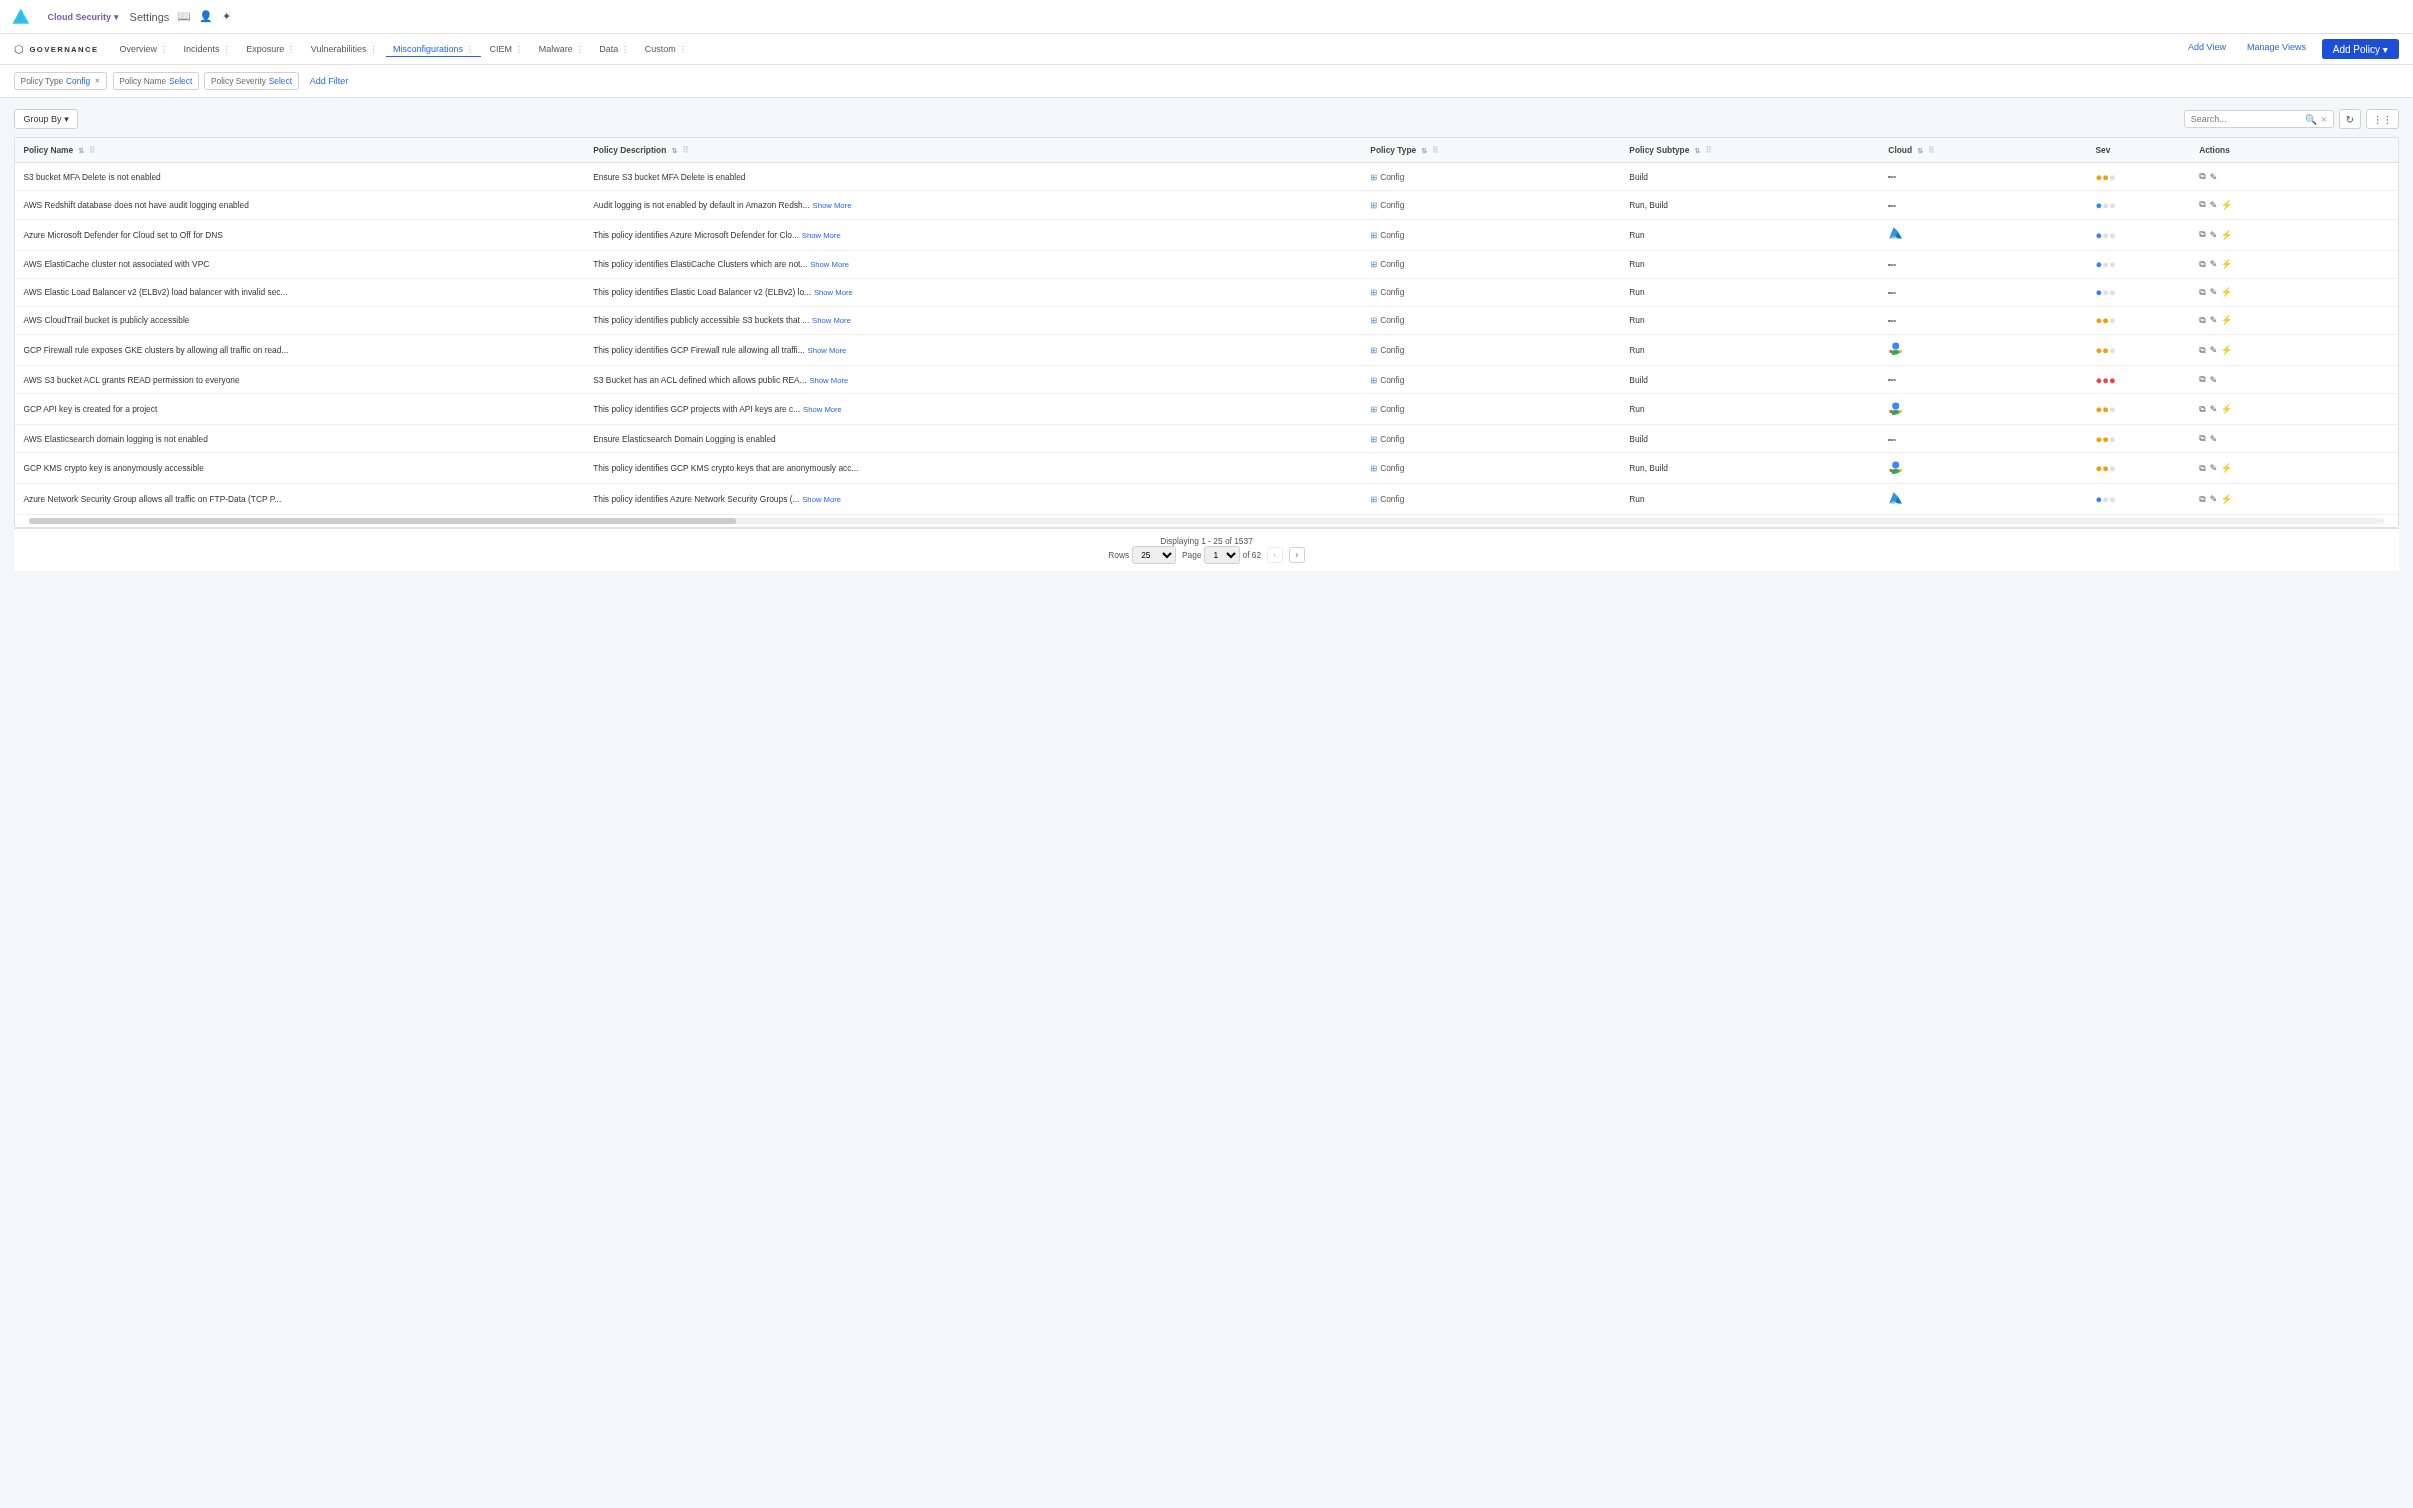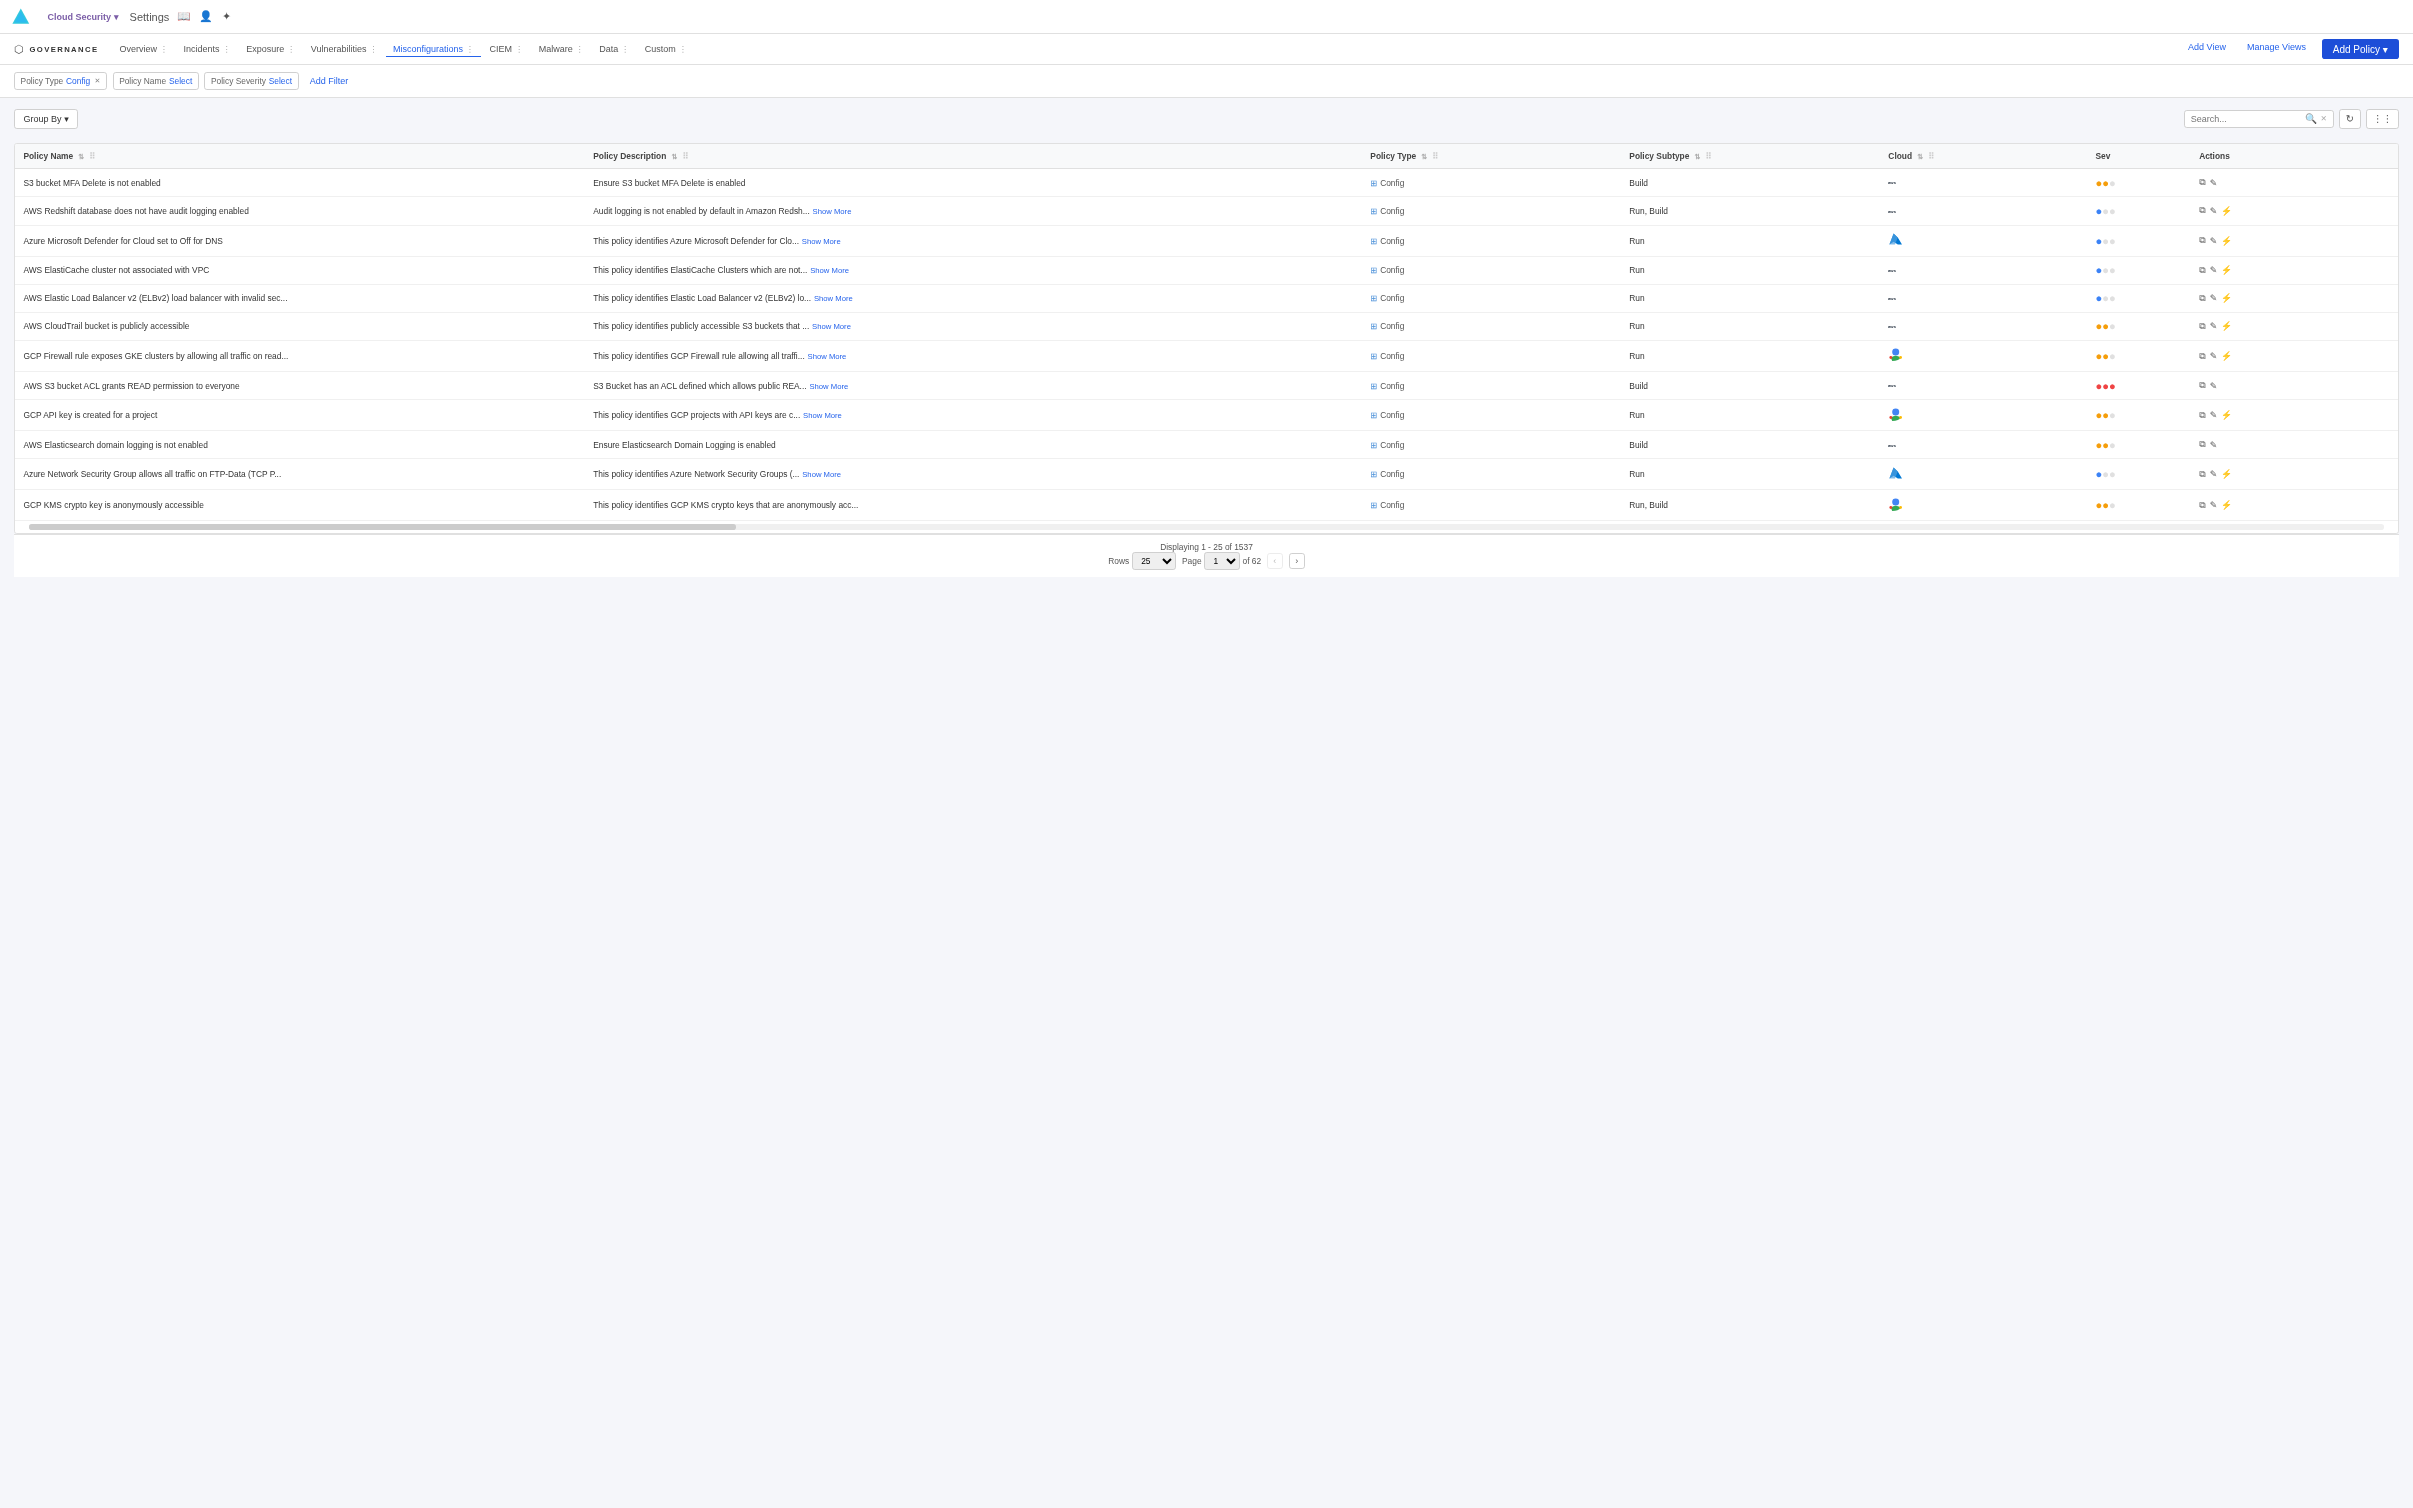--- a/index.html
+++ b/index.html
@@ -90,22 +90,22 @@
     .add-filter-btn {
       background: none; border: none; cursor: pointer;
       color: #2563eb; font-size: 9px; padding: 2.8px 5.6px;
     }
 
     
     .main-content { padding: 11.2px 14px; }
 
     
     .toolbar {
-      display: flex; align-items: center; justify-content: space-between;
-      margin-bottom: 14px;
+      display: flex; align-items: flex-end; justify-content: space-between;
+      margin-bottom: 8px;
     }
     .group-by-btn {
       display: flex; align-items: center; gap: 2.8px;
       border: 0.7px solid #d0d0d0; border-radius: 2.8px;
       padding: 4.2px 8.4px; background: #fff; cursor: pointer;
       font-size: 9px; color: #333;
     }
     .toolbar-right { display: flex; align-items: center; gap: 5.6px; }
     .search-box {
       display: flex; align-items: center;
@@ -717,56 +717,20 @@
     </td>
     <td class="col-actions">
       <div class="action-btns">
                 <button class="action-btn" title="Clone">⧉</button>
                 <button class="action-btn" title="Edit">✎</button>
               </div>
     </td>
   </tr>
           <tr>
     <td class="col-name">
-      <span>Azure Network Security Group allows all traffic on FTP-Data (TCP P...</span>
-    </td>
-    <td class="col-desc">
-      <span>This policy identifies Azure Network Security Groups (...</span><span class="show-more-link">Show More</span>
-    </td>
-    <td class="col-type">
-      <span class="policy-type-badge">
-        <span class="policy-type-icon">⊞</span>
-        <span>Config</span>
-      </span>
-    </td>
-    <td class="col-subtype">
-      <span>Run</span>
-    </td>
-    <td class="col-cloud">
-      <svg width="15.4" height="15.4" viewBox="0 0 22 22">
-      <polygon points="8,2 2,18 8,14 14,18 20,18 14,8" fill="#0078d4"></polygon>
-      <polygon points="8,2 14,8 10,18 2,18" fill="#50a0e0" opacity="0.7"></polygon>
-    </svg>
-    </td>
-    <td class="col-sev">
-      <div class="sev-cell">
-                <span style="color:#3b82f6;font-size:11.2px;">●</span>
-                <span style="color:#e0e0e0;font-size:11.2px;">●●</span>
-              </div>
-    </td>
-    <td class="col-actions">
-      <div class="action-btns">
-                <button class="action-btn" title="Clone">⧉</button>
-                <button class="action-btn" title="Edit">✎</button>
-                <button class="action-btn" title="Alert">⚡</button>
-              </div>
-    </td>
-  </tr>
-          <tr>
-    <td class="col-name">
       <span>GCP KMS crypto key is anonymously accessible</span>
     </td>
     <td class="col-desc">
       <span>This policy identifies GCP KMS crypto keys that are anonymously acc...</span>
     </td>
     <td class="col-type">
       <span class="policy-type-badge">
         <span class="policy-type-icon">⊞</span>
         <span>Config</span>
       </span>
@@ -779,20 +743,56 @@
       <circle cx="11" cy="7" r="5" fill="#4285f4"></circle>
       <path d="M4 15 Q11 10 18 15 Q16 20 6 20Z" fill="#34a853"></path>
       <circle cx="4" cy="15" r="2" fill="#ea4335"></circle>
       <circle cx="18" cy="15" r="2" fill="#fbbc05"></circle>
     </svg>
     </td>
     <td class="col-sev">
       <div class="sev-cell">
                 <span style="color:#f59e0b;font-size:11.2px;">●●</span>
                 <span style="color:#e0e0e0;font-size:11.2px;">●</span>
+              </div>
+    </td>
+    <td class="col-actions">
+      <div class="action-btns">
+                <button class="action-btn" title="Clone">⧉</button>
+                <button class="action-btn" title="Edit">✎</button>
+                <button class="action-btn" title="Alert">⚡</button>
+              </div>
+    </td>
+  </tr>
+          <tr>
+    <td class="col-name">
+      <span>Azure Network Security Group allows all traffic on FTP-Data (TCP P...</span>
+    </td>
+    <td class="col-desc">
+      <span>This policy identifies Azure Network Security Groups (...</span><span class="show-more-link">Show More</span>
+    </td>
+    <td class="col-type">
+      <span class="policy-type-badge">
+        <span class="policy-type-icon">⊞</span>
+        <span>Config</span>
+      </span>
+    </td>
+    <td class="col-subtype">
+      <span>Run</span>
+    </td>
+    <td class="col-cloud">
+      <svg width="15.4" height="15.4" viewBox="0 0 22 22">
+      <polygon points="8,2 2,18 8,14 14,18 20,18 14,8" fill="#0078d4"></polygon>
+      <polygon points="8,2 14,8 10,18 2,18" fill="#50a0e0" opacity="0.7"></polygon>
+    </svg>
+    </td>
+    <td class="col-sev">
+      <div class="sev-cell">
+                <span style="color:#3b82f6;font-size:11.2px;">●</span>
+                <span style="color:#e0e0e0;font-size:11.2px;">●●</span>
               </div>
     </td>
     <td class="col-actions">
       <div class="action-btns">
                 <button class="action-btn" title="Clone">⧉</button>
                 <button class="action-btn" title="Edit">✎</button>
                 <button class="action-btn" title="Alert">⚡</button>
               </div>
     </td>
   </tr>

